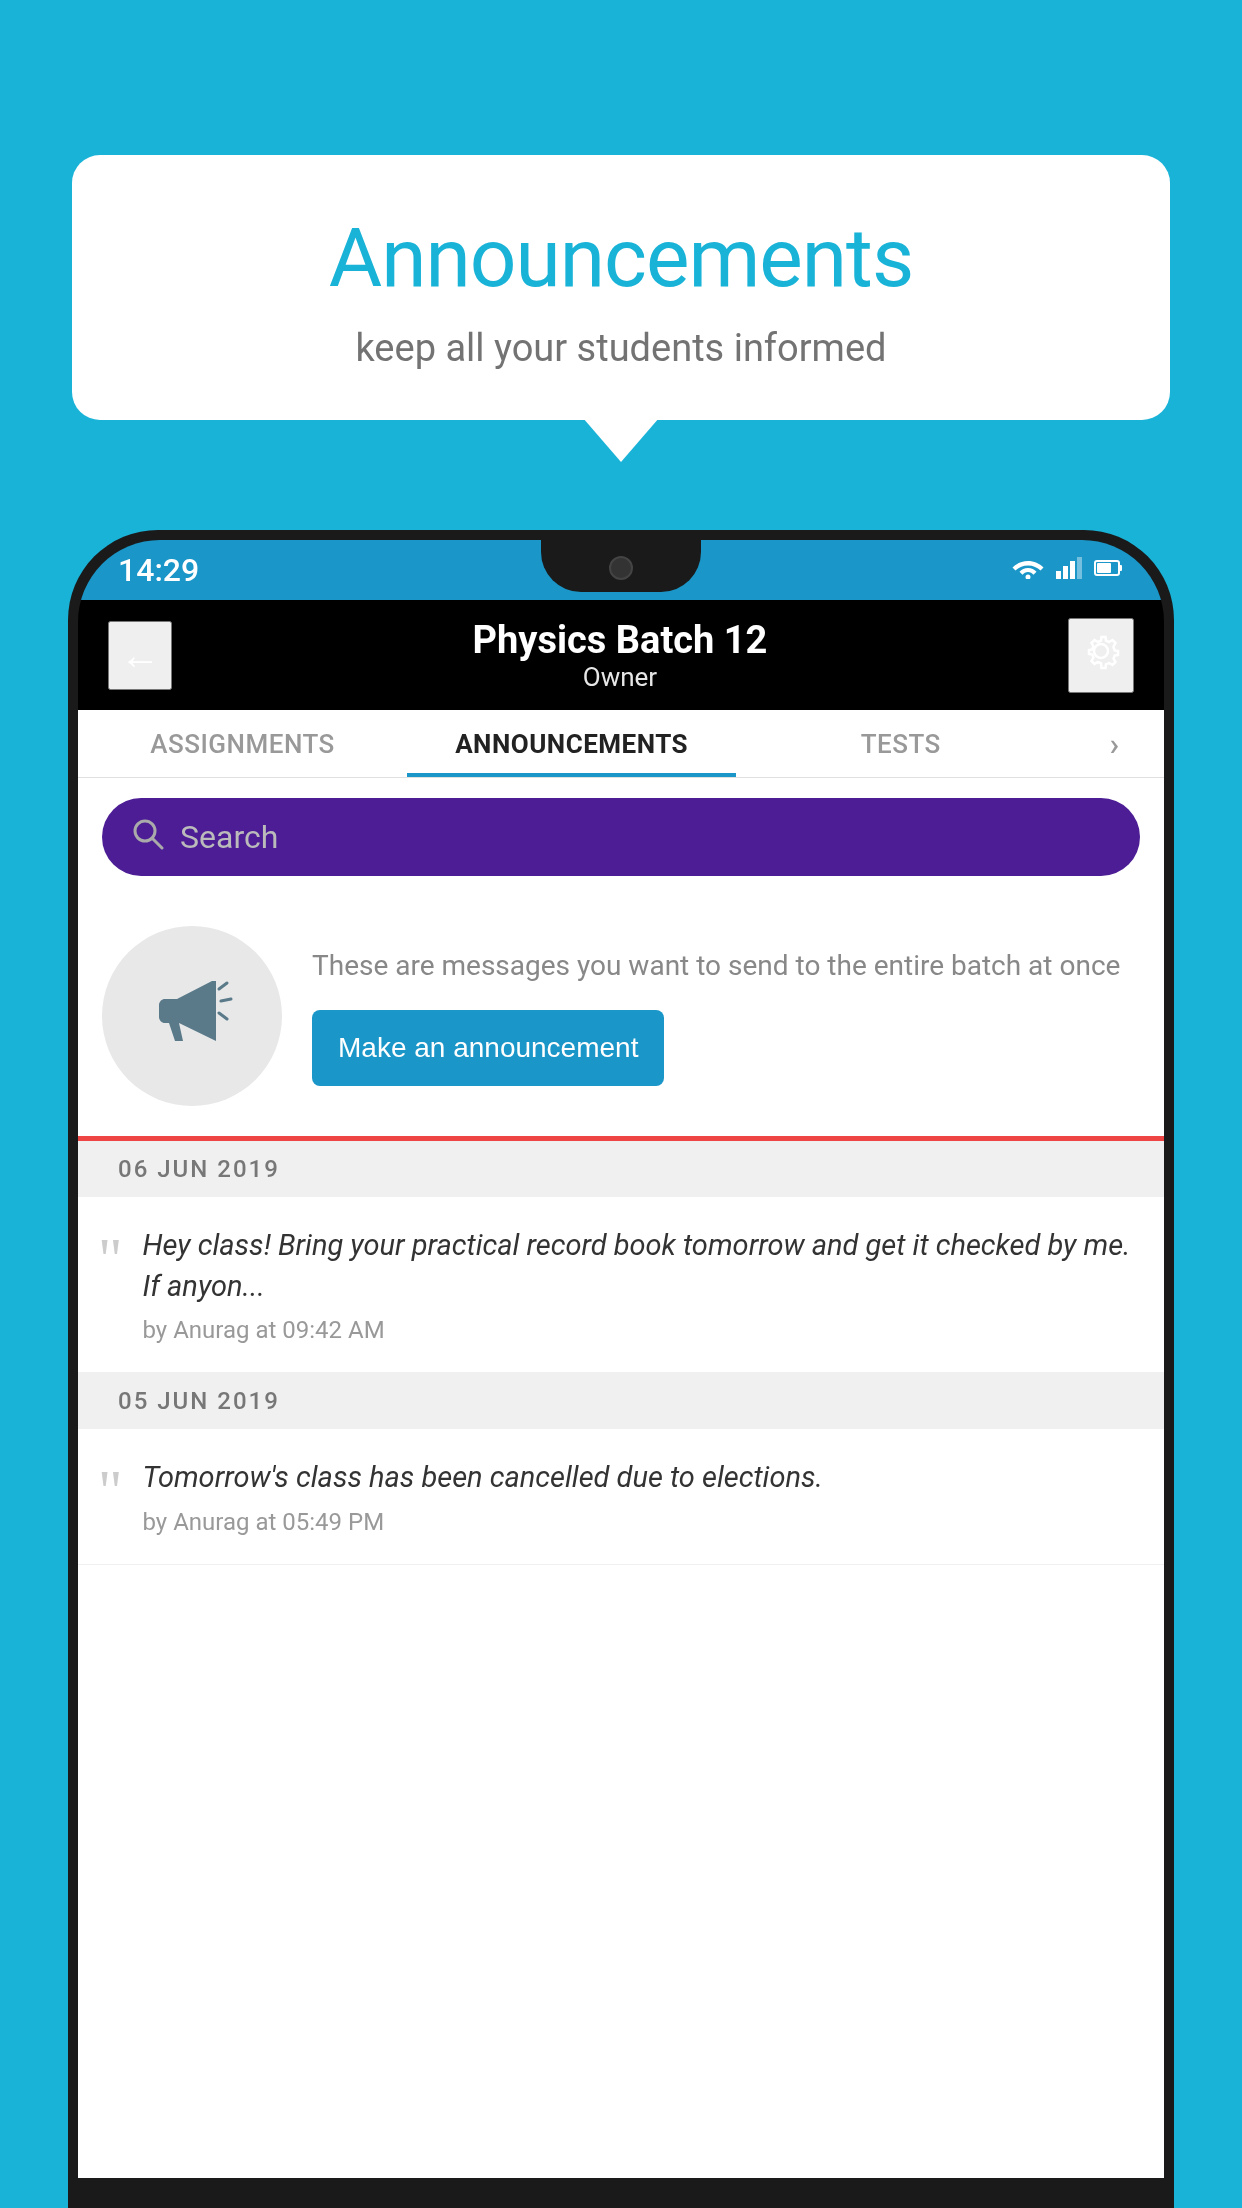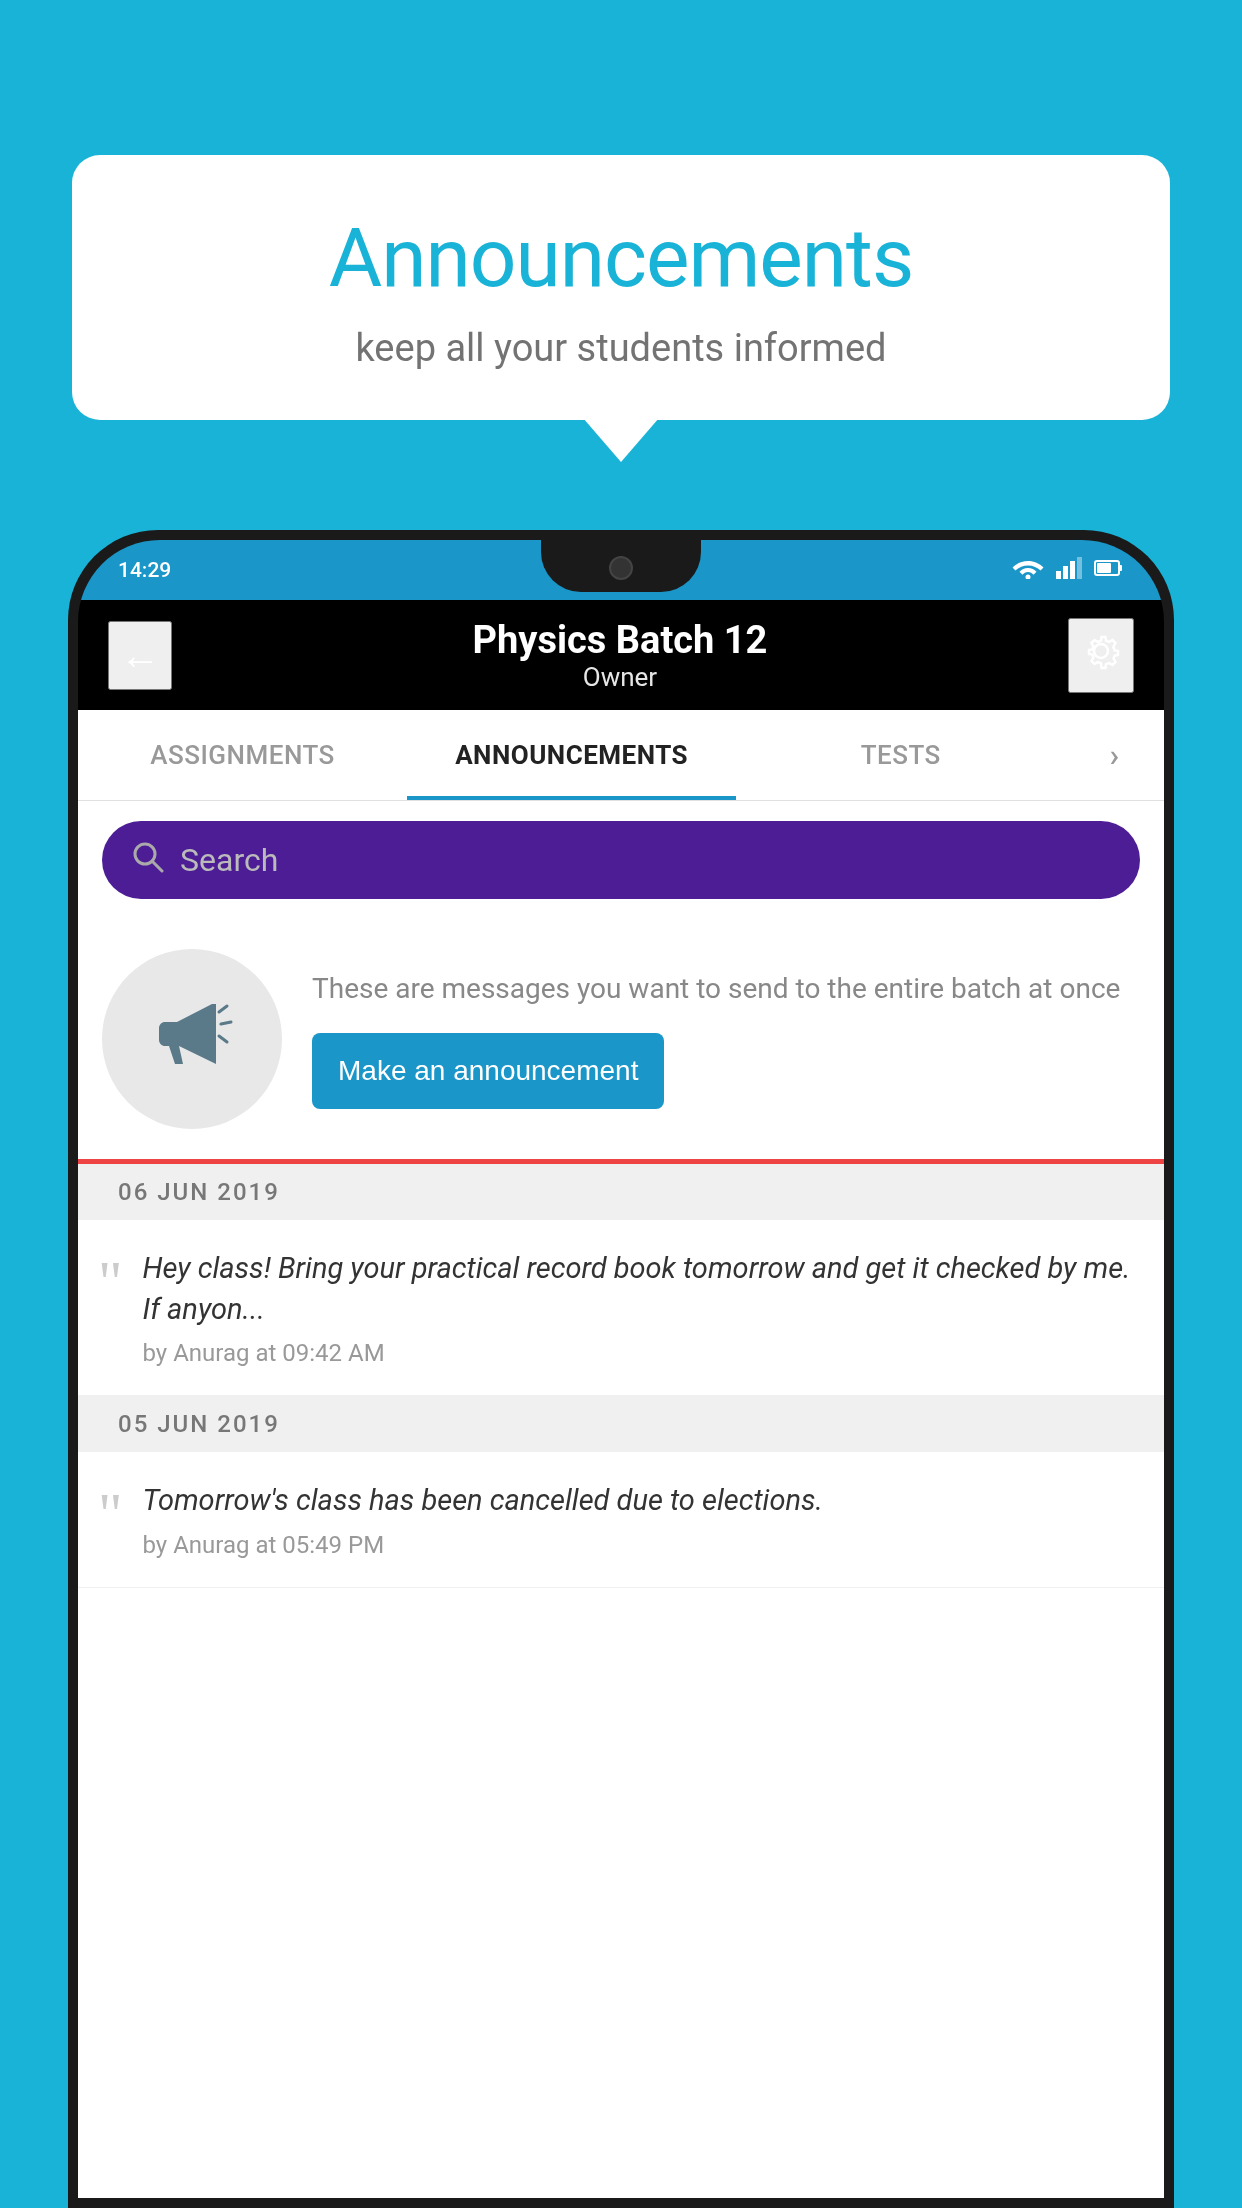--- a/index.html
+++ b/index.html
@@ -113,21 +113,21 @@
       display: flex;
       align-items: center;
       justify-content: space-between;
       padding: 0 40px;
       position: relative;
       z-index: 5;
     }
 
     .status-time {
       color: white;
-      font-size: 21px;
+      font-size: 32px;
       font-weight: 500;
     }
 
     .status-icons {
       display: flex;
       align-items: center;
       gap: 12px;
     }
 
     
@@ -168,21 +168,21 @@
       color: white;
       font-size: 36px;
       cursor: pointer;
       padding: 10px;
     }
 
     
     .tab-bar {
       background: white;
       display: flex;
-      height: 91px;
+      height: 68px;
       border-bottom: 1px solid #e0e0e0;
       box-shadow: 0 2px 4px rgba(0,0,0,0.08);
     }
 
     .tab-item {
       flex: 1;
       display: flex;
       align-items: center;
       justify-content: center;
       font-size: 26px;

